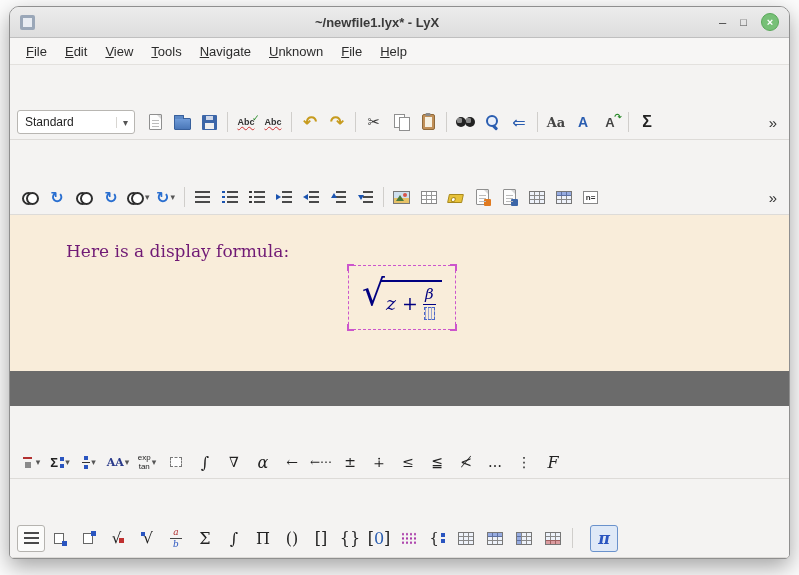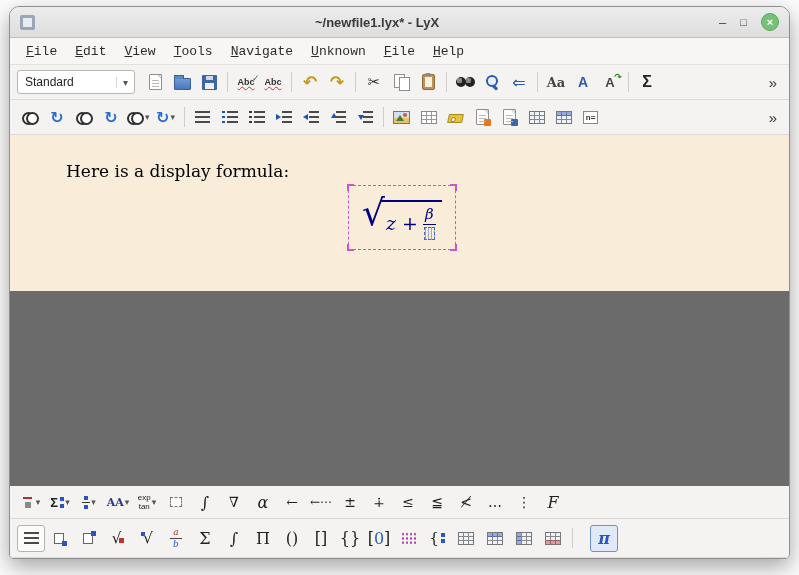--- a/index.html
+++ b/index.html
@@ -22,25 +22,25 @@
          white-space:nowrap;overflow:hidden;}
   .win-controls{display:flex;align-items:center;gap:14px;flex:0 0 auto;}
   .wc{font-size:13px;color:#444;line-height:1;}
   .wc.max{font-size:11px;}
   .wc.close{width:18px;height:18px;border-radius:50%;background:var(--close-bg);color:#fff;
             display:flex;align-items:center;justify-content:center;font-size:11px;font-weight:bold;
             border:1px solid #5aa85a;}
   
   .menubar{flex:0 0 27px;background:#f7f6f5;display:flex;align-items:center;padding:0 8px;gap:2px;
            border-bottom:1px solid #e3e1de;}
-  .menu-item{display:inline-block;font-size:13px;color:#2c2c2c;padding:3px 8px;border-radius:3px;font-family:Liberation Mono, monospace;}
+  .menu-item{display:inline-block;font-size:13px;color:#2c2c2c;padding:3px 8px;border-radius:3px;}
   .menu-item::first-letter{text-decoration:underline;}
   
   .toolbar{flex:0 0 35px;background:#f4f3f2;display:flex;align-items:center;padding:0 7px;gap:1px;
-           border-bottom:1px solid #dddbd8;}
+           border-bottom:1px solid #dddbd8;margin-top:40px;}
   .tbtn{min-width:26px;height:26px;display:inline-flex;align-items:center;justify-content:center;
         border:none;background:transparent;border-radius:3px;padding:0 2px;font-family:inherit;color:#333;}
   .sep{width:1px;height:20px;background:#d0cecb;margin:0 4px;flex:0 0 1px;}
   .combo{width:118px;height:24px;background:#fff;border:1px solid #b8b6b2;border-radius:3px;
          display:flex;align-items:center;font-size:12px;margin-right:6px;}
   .combo .val{flex:1;padding:0 7px;color:#222;}
   .combo .arr{width:18px;text-align:center;color:#555;font-size:10px;border-left:1px solid #d8d6d2;}
   .overflow{margin-left:auto;font-size:15px;color:#333;padding:0 5px;background:none;border:none;}
   .dd{font-size:9px;color:#555;margin-left:1px;}
   
@@ -151,21 +151,21 @@
                        repeating-linear-gradient(to right,transparent 0 4px,#888 4px 5px);}
   .ic-grid.hl-top{box-shadow:inset 0 4px 0 rgba(42,85,192,.45);}
   .ic-grid.hl-left{box-shadow:inset 4px 0 0 rgba(42,85,192,.45);}
   .ic-grid.hl-bottom{box-shadow:inset 0 -4px 0 rgba(192,48,48,.45);}
   .mrow .tbtn{min-width:28px;height:27px;}
   .framed{border:1px solid #b5b3af;background:#fbfbfa;}
   .pi-btn{border:1px solid #6a92cc;background:#dfe9f7;border-radius:3px;margin-left:12px;}
   .pi{font-family:"DejaVu Serif",serif;font-style:italic;font-weight:bold;font-size:16px;color:#2a55c0;}
   
   .doc{flex:0 0 156px;background:var(--doc-bg);position:relative;font-family:"DejaVu Serif","Liberation Serif",serif;}
-  .doc-text{position:absolute;left:56px;top:26px;font-size:17px;color:#000000;text-align:center;}
+  .doc-text{position:absolute;left:56px;top:26px;font-size:17px;color:#701a75;text-align:center;}
   .formula-sel{position:absolute;left:338px;top:50px;padding:9px 13px;border:1px dashed var(--selection);}
   .ct{position:absolute;width:7px;height:7px;border:0 solid var(--selection);}
   .ct.tl{left:-2px;top:-2px;border-left-width:2px;border-top-width:2px;}
   .ct.tr{right:-2px;top:-2px;border-right-width:2px;border-top-width:2px;}
   .ct.bl{left:-2px;bottom:-2px;border-left-width:2px;border-bottom-width:2px;}
   .ct.br{right:-2px;bottom:-2px;border-right-width:2px;border-bottom-width:2px;}
   .msqrt{display:inline-flex;align-items:flex-start;color:var(--math-color);}
   .msqrt-sign{font-size:36px;line-height:1;margin-right:-4px;}
   .msqrt-body{border-top:2px solid var(--math-color);margin-top:5px;padding:4px 6px 0 5px;
               display:inline-flex;align-items:center;gap:5px;font-size:19px;font-style:italic;}

